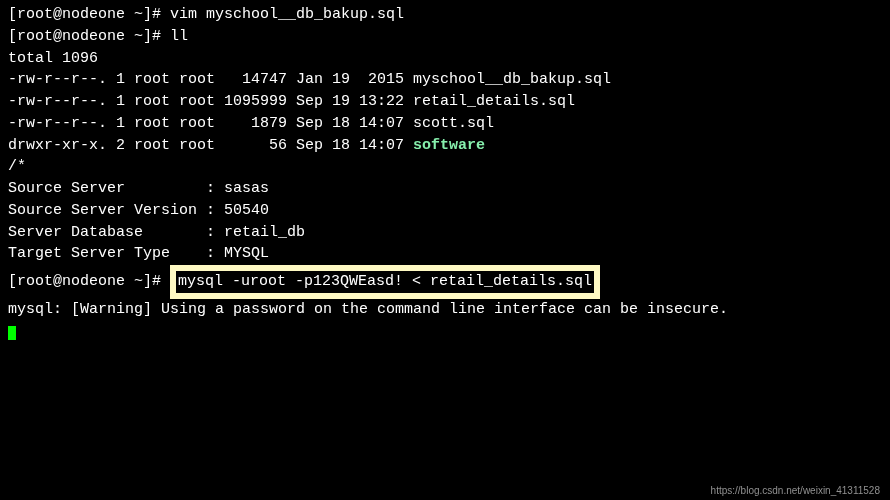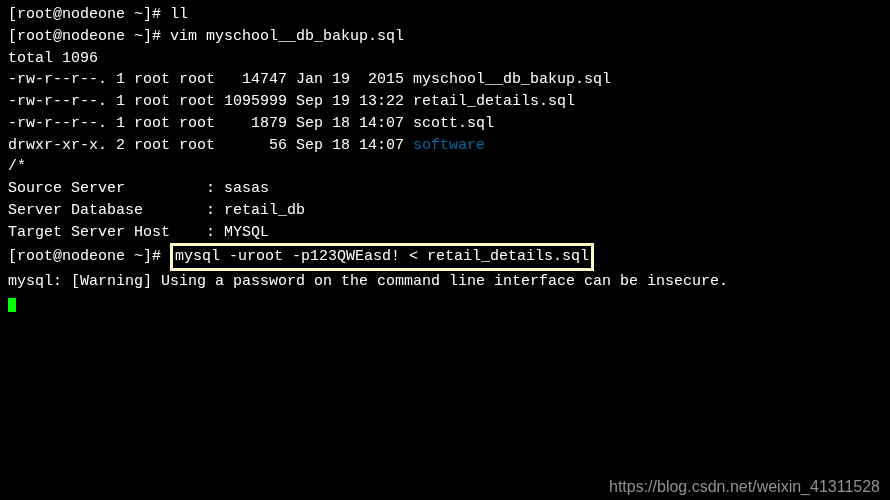--- a/index.html
+++ b/index.html
@@ -16,60 +16,61 @@
       width: 890px;
       height: 500px;
       padding: 4px 8px;
       position: relative;
       overflow: hidden;
     }
     .term-line {
       white-space: pre;
     }
     .dir-link {
-      color: #0369a1;
-      font-weight: normal;
+      color: #86efac;
+      font-weight: bold;
     }
     .highlight-box {
-      border: 3px solid #fef9c3;
+      border: 6px solid #fef9c3;
       display: inline-block;
       padding: 0 2px;
     }
     .watermark {
       position: absolute;
       bottom: 2px;
       right: 10px;
       color: #999;
-      font-size: 16px;
+      font-size: 10px;
       font-family: Arial, sans-serif;
       opacity: 0.95;
     }
     .cursor {
       display: inline-block;
       width: 8px;
       height: 14px;
       background: #00ff00;
       vertical-align: text-bottom;
     }
   </style>
 </head>
 <body>
 
 <div>
+  <div class="term-line"><span>[root@nodeone ~]# </span><span>vim myschool__db_bakup.sql</span></div>
   <div class="term-line"><span>[root@nodeone ~]# </span><span>ll</span></div>
-  <div class="term-line"><span>[root@nodeone ~]# </span><span>vim myschool__db_bakup.sql</span></div>
   <div class="term-line">total 1096</div>
   <div class="term-line">-rw-r--r--. 1 root root   14747 Jan 19  2015 myschool__db_bakup.sql</div>
   <div class="term-line">-rw-r--r--. 1 root root 1095999 Sep 19 13:22 retail_details.sql</div>
   <div class="term-line">-rw-r--r--. 1 root root    1879 Sep 18 14:07 scott.sql</div>
   <div class="term-line"><span>drwxr-xr-x. 2 root root      56 Sep 18 14:07 </span><span class="dir-link">software</span></div>
   <div class="term-line">/*</div>
   <div class="term-line"></div>
   <div class="term-line">Source Server         : sasas</div>
+  <div class="term-line">Source Server Version : 50540</div>
   <div class="term-line">Server Database       : retail_db</div>
   <div class="term-line"></div>
-  <div class="term-line">Target Server Host    : MYSQL</div>
+  <div class="term-line">Target Server Type    : MYSQL</div>
   <div class="term-line"><span>[root@nodeone ~]# </span><span class="highlight-box">mysql -uroot -p123QWEasd! &lt; retail_details.sql</span></div>
   <div class="term-line">mysql: [Warning] Using a password on the command line interface can be insecure.</div>
   <div class="term-line"><span class="cursor"></span></div>
 </div>
 
 <div class="watermark">https://blog.csdn.net/weixin_41311528</div>
 
 </body></html>

